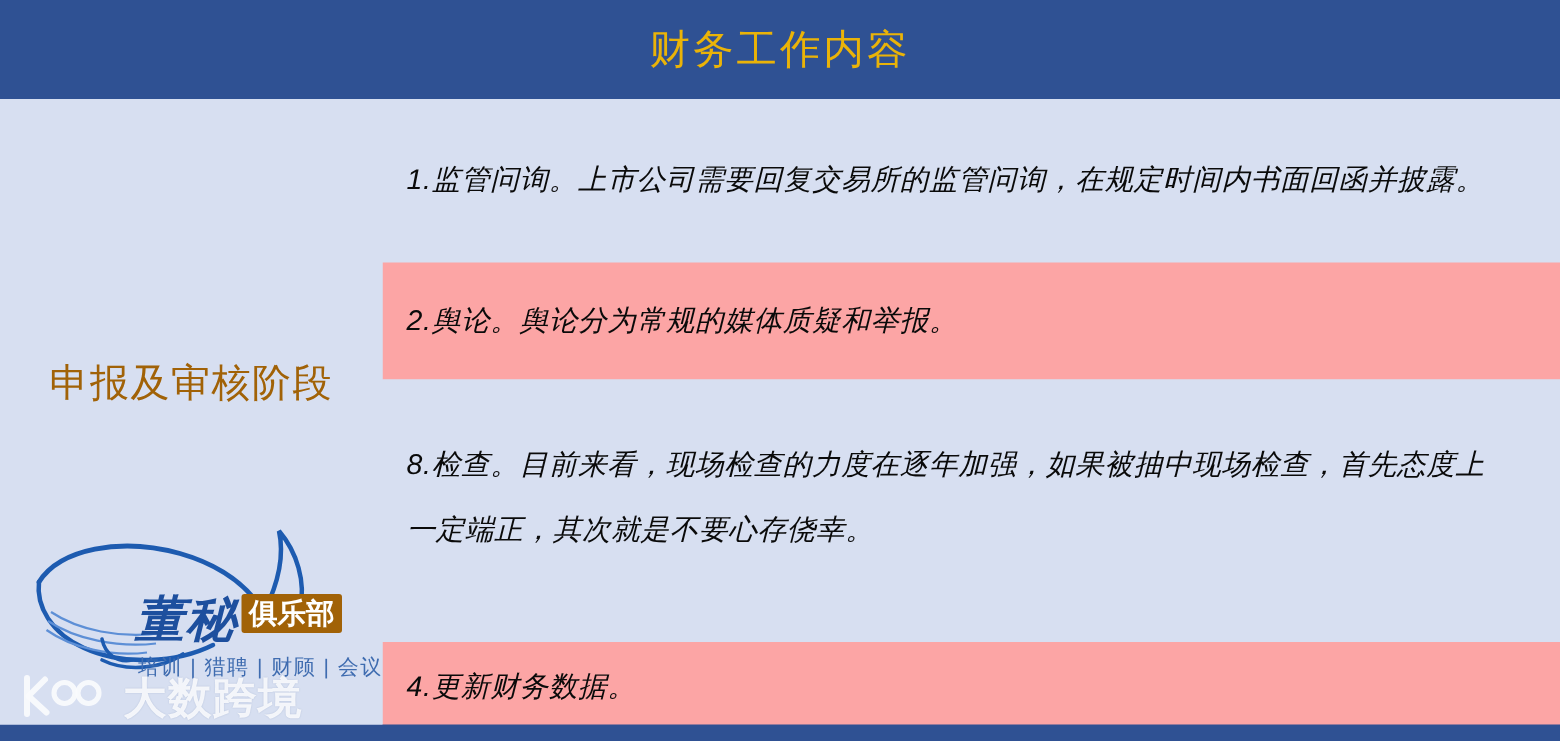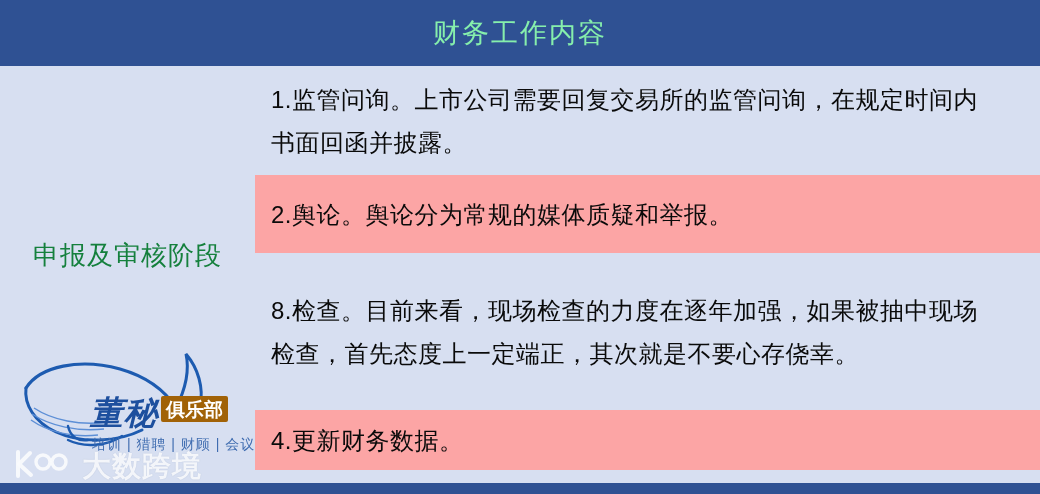--- a/index.html
+++ b/index.html
@@ -23,21 +23,21 @@
     left: 0;
     top: 0;
     width: 1040px;
     height: 66px;
     background: #2f5193;
     display: flex;
     align-items: center;
     justify-content: center;
   }
   .header-title {
-    color: #86efac;
+    color: #eab308;
     font-size: 27px;
     letter-spacing: 2px;
     font-weight: 400;
     line-height: 1;
   }
   
   .body-area {
     position: absolute;
     left: 0;
     top: 66px;
@@ -55,21 +55,21 @@
     background: #d7dff1;
     z-index: 3;
   }
   .stage-label {
     position: absolute;
     left: 0;
     top: 0;
     width: 255px;
     text-align: center;
     margin-top: 172px;
-    color: #15803d;
+    color: #a16207;
     font-size: 26px;
     letter-spacing: 1px;
     white-space: nowrap;
   }
   
   .rows {
     position: absolute;
     left: 255px;
     top: 0;
     width: 785px;
@@ -82,29 +82,30 @@
     box-sizing: border-box;
     display: flex;
     align-items: center;
     padding-left: 16px;
     padding-right: 40px;
   }
   .row-alt { background: #d7dff1; }
   .row-white { background: #fca5a5; }
   .row-text {
     color: #0a0a0a;
-    font-size: 24px;
+    font-size: 19px;
     line-height: 43px;
     letter-spacing: 0.5px;
     width: 100%;
+    font-style: italic;
   }
   #row-1 { top: 0px;   height: 109px; }
   #row-2 { top: 109px; height: 78px;  }
   #row-3 { top: 187px; height: 158px; }
-  #row-4 { top: 344px; height: 60px;  }
+  #row-4 { top: 362px; height: 60px;  }
 
   
   .footer-bar {
     position: absolute;
     left: 0;
     top: 483px;
     width: 1040px;
     height: 11px;
     background: #2f5193;
   }

